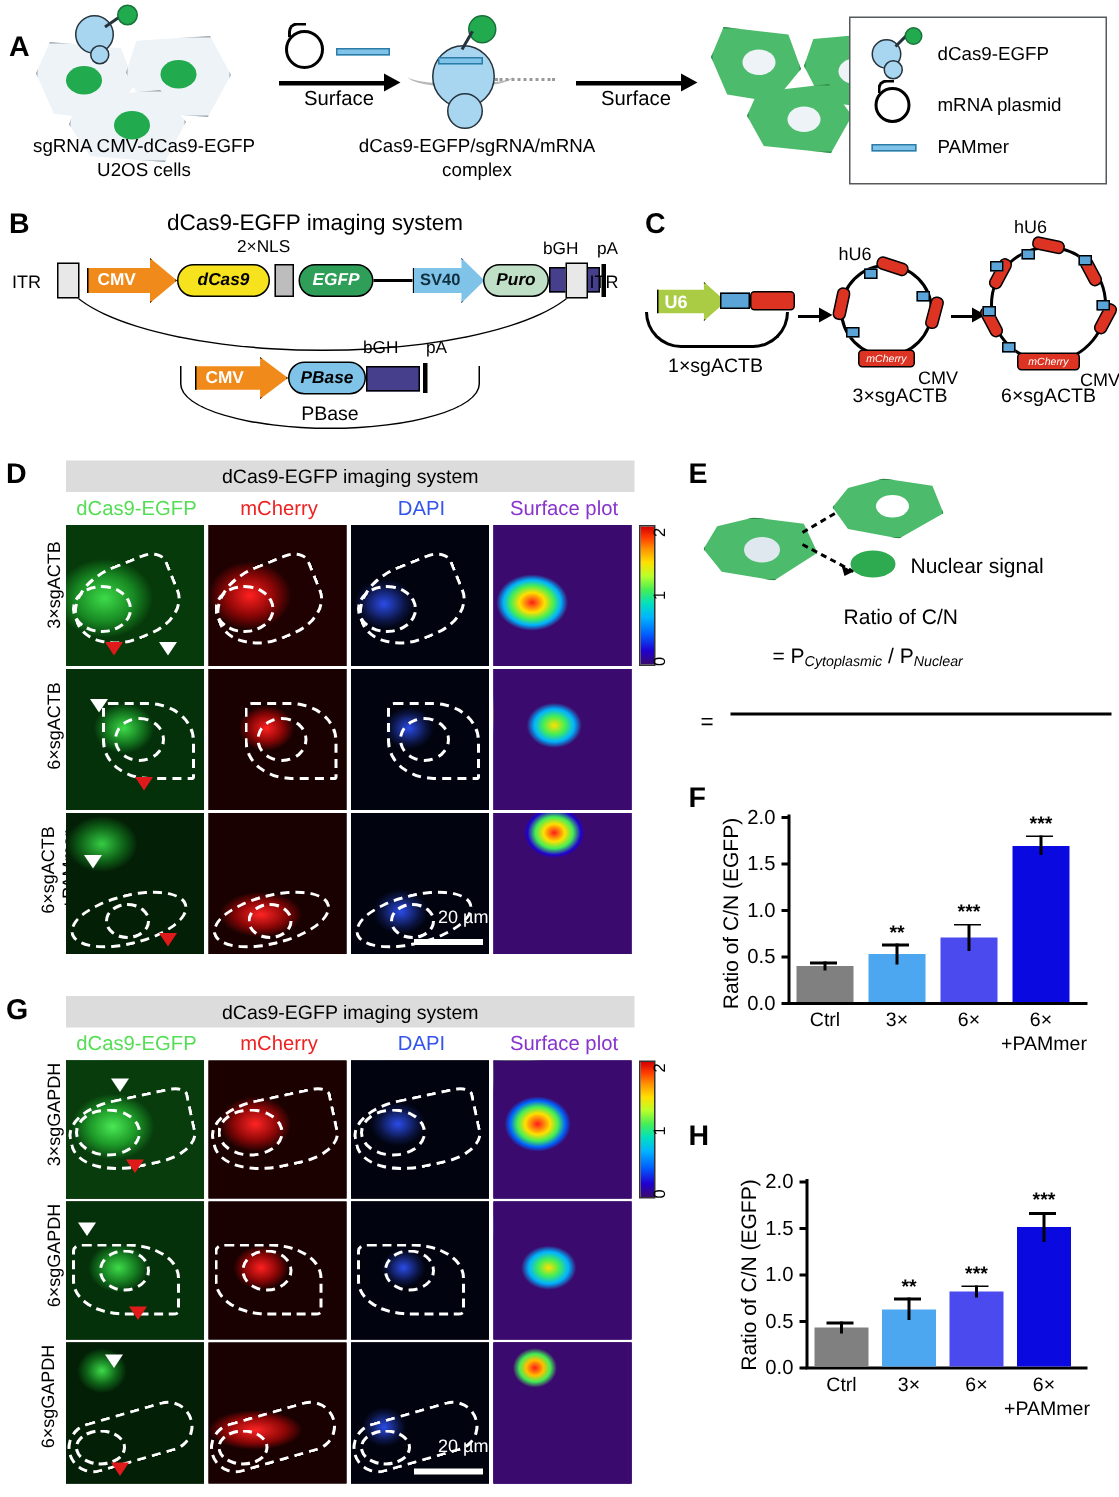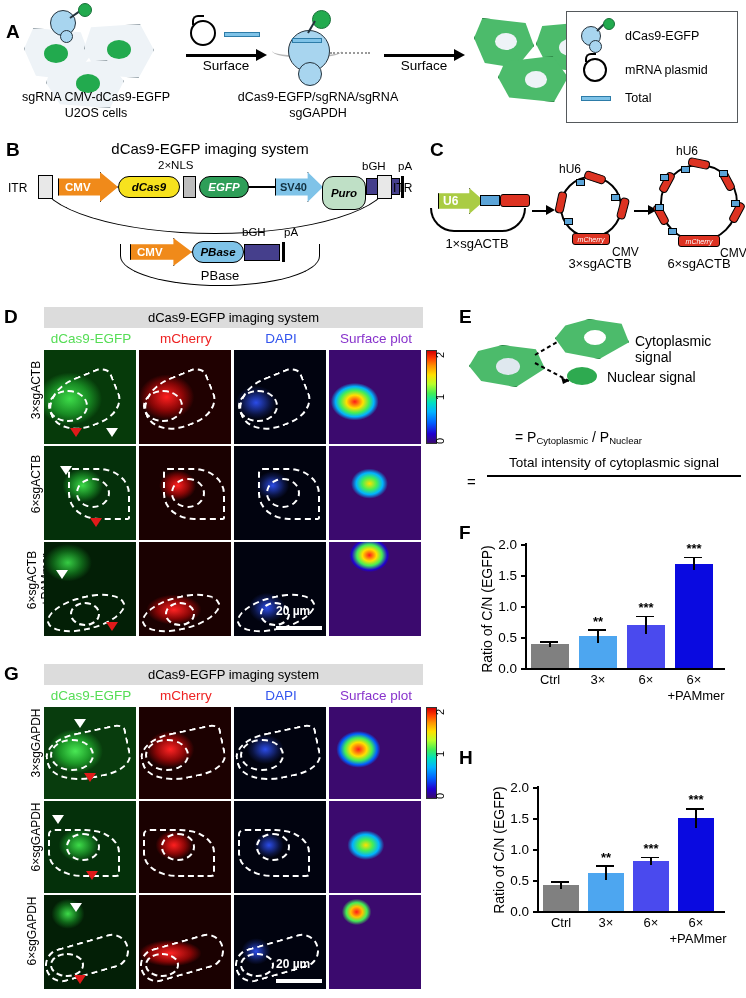--- a/index.html
+++ b/index.html
@@ -92,27 +92,27 @@
     position:absolute; width:10px;
     background:linear-gradient(to bottom,#d40000 0%,#ff3c00 8%,#ff9000 16%,
       #ffe000 26%,#b8ff2a 36%,#44ee55 46%,#00e0c0 56%,#00b4ff 66%,
       #0060ff 78%,#2000d0 90%,#3b0a6e 100%);
     border:1px solid #333;
   }
   .cbar-tick { position:absolute; font-size:11px; transform:rotate(-90deg); transform-origin:center center;}
   .arrowmark { position:absolute; width:0; height:0; }
   .wdash { position:absolute; border:2.2px dashed #fff; border-radius:50%; }
   .scalebar { position:absolute; height:4px; background:#fff; }
-  .scaletext { position:absolute; font-size:12px; color:#fff; font-weight:700; }
+  .scaletext { position:absolute; font-size:12px; color:#fff; font-weight:400;margin-left:16px; }
 
   
   #panelE { left:455px; top:305px; width:291px; height:232px; }
   .eq { position:absolute; font-size:13.5px; }
   .fracline { position:absolute; height:1.6px; background:#000; }
-  .sub { font-size:9.5px; vertical-align:-2px; }
+  .sub { font-size:9.5px; vertical-align:-2px;font-style:italic; }
 
   
   .chart { position:absolute; }
   .axis-line { position:absolute; background:#000; }
   .ytick-label { position:absolute; font-size:13.5px; text-align:right; width:34px; }
   .ytick-mark { position:absolute; width:5px; height:1.6px; background:#000; }
   .ylabel-rot {
     position:absolute; font-size:14px; white-space:nowrap;
     transform-origin:center center; transform:rotate(-90deg);
   }
@@ -154,22 +154,22 @@
   <div class="abs txt" style="left:186px; top:58px; width:80px; text-align:center; font-size:13.5px;">Surface</div>
 
   <div class="abs" style="left:272px; top:44px; width:70px; height:14px; border-bottom:2px solid #b8b8b8; border-radius:0 0 50% 50%;"></div>
   <div class="dcas9" style="left:288px; top:30px; width:42px; height:42px;"></div>
   <div class="dcas9小" style="left:298px; top:62px; width:24px; height:24px;"></div>
   <div class="egfpdot" style="left:312px; top:10px; width:19px; height:19px;"></div>
   <div class="stalk" style="left:308px; top:32px; width:14px; transform:rotate(-60deg);"></div>
   <div class="pammer" style="left:292px; top:38px; width:30px; background:#7fc3e8;"></div>
   <div class="abs" style="left:330px; top:52px; width:40px; height:8px; border-top:2px dotted #9a9a9a;"></div>
 
-  <div class="abs txt" style="left:208px; top:90px; width:220px; text-align:center;">dCas9-EGFP/sgRNA/sgRNA</div>
-  <div class="abs txt" style="left:208px; top:106px; width:220px; text-align:center;">sgGAPDH</div>
+  <div class="abs txt" style="left:208px; top:90px; width:220px; text-align:center;">dCas9-EGFP/sgRNA/mRNA</div>
+  <div class="abs txt" style="left:208px; top:106px; width:220px; text-align:center;">complex</div>
 
   <div class="arrowline" style="left:384px; top:54px; width:72px;"></div>
   <div class="arrowhead" style="left:454px; top:49px;"></div>
   <div class="abs txt" style="left:384px; top:58px; width:80px; text-align:center; font-size:13.5px;">Surface</div>
 
   <div class="greencell" style="left:474px; top:18px; width:60px; height:50px; clip-path:polygon(14% 0,86% 10%,100% 56%,70% 100%,18% 90%,0 40%);">
     <div class="hole" style="left:20px; top:14px; width:22px; height:17px;"></div>
   </div>
   <div class="greencell" style="left:536px; top:22px; width:62px; height:50px; clip-path:polygon(10% 8%,82% 0,100% 50%,76% 100%,20% 92%,0 44%);">
     <div class="hole" style="left:22px; top:16px; width:22px; height:17px;"></div>
@@ -183,21 +183,21 @@
     <div class="dcas9小" style="left:22px; top:28px;"></div>
     <div class="stalk" style="left:30px; top:18px; width:10px; transform:rotate(-45deg);"></div>
     <div class="egfpdot" style="left:36px; top:6px; width:12px; height:12px;"></div>
     <div class="legrow" style="left:58px; top:17px;">dCas9-EGFP</div>
 
     <div class="plasmid" style="left:16px; top:46px; width:24px; height:24px;"></div>
     <div class="abs" style="left:18px; top:41px; width:11px; height:9px; border-top:2px solid #000; border-left:2px solid #000; border-radius:6px 0 0 0;"></div>
     <div class="legrow" style="left:58px; top:51px;">mRNA plasmid</div>
 
     <div class="pammer" style="left:14px; top:84px; width:30px;"></div>
-    <div class="legrow" style="left:58px; top:79px;">Total</div>
+    <div class="legrow" style="left:58px; top:79px;">PAMmer</div>
   </div>
 </div>
 
 <div class="abs" id="panelB">
   <div class="abs panel-letter" style="left:6px; top:2px;">B</div>
   <div class="abs" style="left:60px; top:2px; width:300px; text-align:center; font-size:15px;">dCas9-EGFP imaging system</div>
 
   <div class="bigcirc-b" style="left:40px; top:40px; width:350px; height:56px; border-top:none; border-radius:0 0 180px 180px / 0 0 56px 56px;"></div>
 
   <div class="label-sm" style="left:8px; top:43px; font-size:12px;">ITR</div>
@@ -221,21 +221,21 @@
   </div>
 
   <div class="abs" style="left:249px; top:48px; width:26px; height:1.8px; background:#000;"></div>
 
   <div class="abs" style="left:275px; top:34px; width:48px; height:30px; background:#7fc3e8; border:1.6px solid #000;
               clip-path:polygon(0 22%,68% 22%,68% 0,100% 50%,68% 100%,68% 78%,0 78%);
               display:flex; align-items:center; padding-left:4px;">
     <span style="font-size:11px; font-weight:bold; color:#11303f;">SV40</span>
   </div>
 
-  <div class="gene" style="left:322px; top:38px; width:44px; height:34px; background:#bfe0c6; border-radius:11px;">
+  <div class="gene" style="left:322px; top:38px; width:44px; height:22px; background:#bfe0c6; border-radius:11px;">
     <span>Puro</span>
   </div>
 
   <div class="abs" style="left:366px; top:40px; width:34px; height:17px; background:#453f8c; border:1.4px solid #000;"></div>
   <div class="label-sm" style="left:362px; top:22px; font-size:11.5px;">bGH</div>
 
   <div class="abs" style="left:401px; top:38px; width:2.5px; height:22px; background:#000;"></div>
   <div class="label-sm" style="left:398px; top:22px; font-size:11.5px;">pA</div>
 
   <div class="abs" style="left:377px; top:37px; width:15px; height:24px; background:#e8e8e8; border:1.6px solid #000;"></div>
@@ -396,32 +396,31 @@
   <svg class="abs" style="left:78px; top:24px; width:60px; height:60px;">
     <line x1="2" y1="26" x2="36" y2="6" stroke="#000" stroke-width="2" stroke-dasharray="4,3"></line>
     <polygon points="36,6 28,8 32,14" fill="#000"></polygon>
     <line x1="2" y1="34" x2="36" y2="52" stroke="#000" stroke-width="2" stroke-dasharray="4,3"></line>
     <polygon points="36,52 28,48 30,55" fill="#000"></polygon>
   </svg>
 
   <div class="greencell" style="left:100px; top:14px; width:74px; height:40px; clip-path:polygon(14% 16%,46% 0,90% 12%,100% 58%,60% 100%,14% 84%,0 48%);">
     <div class="hole" style="left:28px; top:10px; width:22px; height:15px; background:#ffffff;"></div>
   </div>
-  <div class="abs eq" style="left:180px; top:28px; font-size:14px;">Cytoplasmic signal</div>
 
   <div class="abs" style="left:112px; top:62px; width:30px; height:18px; background:#2eaa50; border-radius:50%;"></div>
   <div class="abs eq" style="left:152px; top:64px; font-size:14px;">Nuclear signal</div>
 
+  <div class="abs eq" style="left:0; top:98px; width:291px; text-align:center; font-size:14px;">Ratio of C/N</div>
 
   <div class="abs eq" style="left:60px; top:124px; font-size:14px;">
     <span>= P</span><span class="sub">Cytoplasmic</span><span> / P</span><span class="sub">Nuclear</span>
   </div>
 
   <div class="abs eq" style="left:12px; top:168px; font-size:15px;">=</div>
-  <div class="abs eq" style="left:34px; top:150px; width:250px; text-align:center; font-size:13.5px;">Total intensity of cytoplasmic signal</div>
   <div class="fracline" style="left:32px; top:170px; width:254px;"></div>
 </div>
 
 <div class="abs chart" id="panelF" style="left:455px; top:525px; width:291px; height:150px;">
   <div class="abs panel-letter" style="left:4px; top:-2px;">F</div>
 
   <div class="ylabel-rot" style="left:-38px; top:76px; width:140px; text-align:center;">Ratio of C/N (EGFP)</div>
 
   <div class="ytick-label" style="left:28px; top:12px;">2.0</div>
   <div class="ytick-label" style="left:28px; top:43px;">1.5</div>

